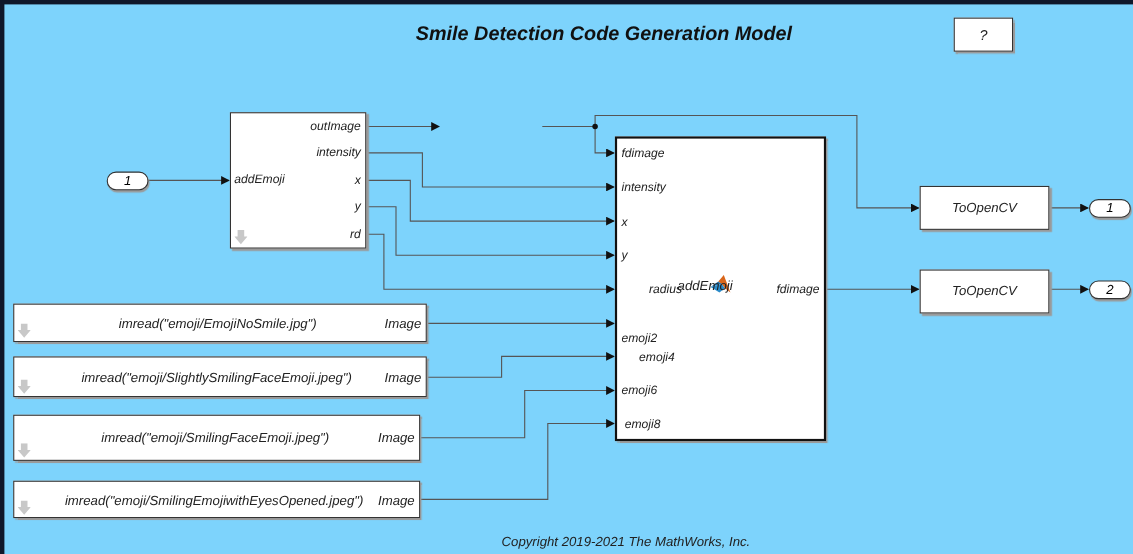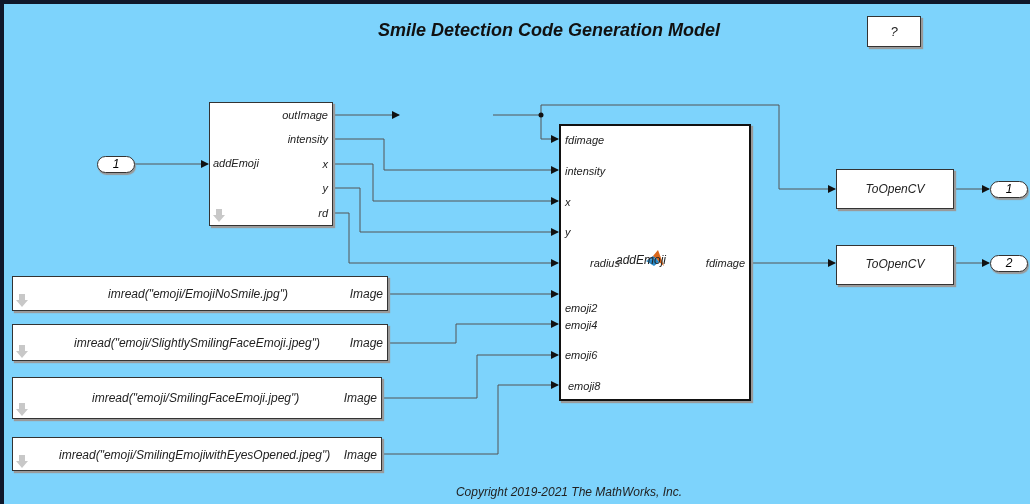--- a/index.html
+++ b/index.html
@@ -70,21 +70,21 @@
   </div>
 
 
   <div class="block thick" style="left:555px;top:120px;width:192px;height:277px;">
     <div class="lbl" style="left:4px;top:8px;">fdimage</div>
     <div class="lbl" style="left:4px;top:39px;">intensity</div>
     <div class="lbl" style="left:4px;top:70px;">x</div>
     <div class="lbl" style="left:4px;top:100px;">y</div>
     <div class="lbl" style="left:4px;top:131px;padding-left:25px;">radius</div>
     <div class="lbl" style="left:4px;top:176px;">emoji2</div>
-    <div class="lbl" style="left:4px;top:193px;">emoji4</div>
+    <div class="lbl" style="left:20px;top:193px;">emoji4</div>
     <div class="lbl" style="left:4px;top:223px;">emoji6</div>
     <div class="lbl" style="left:7px;top:254px;">emoji8</div>
     <div class="lbl" style="right:4px;top:131px;">fdimage</div>
     <svg style="position:absolute;left:84px;top:123px;" width="20" height="20" viewBox="0 0 20 20">
       <path d="M1,12 L8,7 L11,9 Z" fill="#1f6fa8"></path>
       <path d="M8,7 L13,1 L19,17 L14,13 L11,9 Z" fill="#d9661a"></path>
       <path d="M1,12 L11,9 L14,13 L9,17 Z" fill="#2a8bc9"></path>
     </svg>
     <div class="center-lbl" style="left:0;width:160px;text-align:center;top:127px;">addEmoji</div>
   </div>

